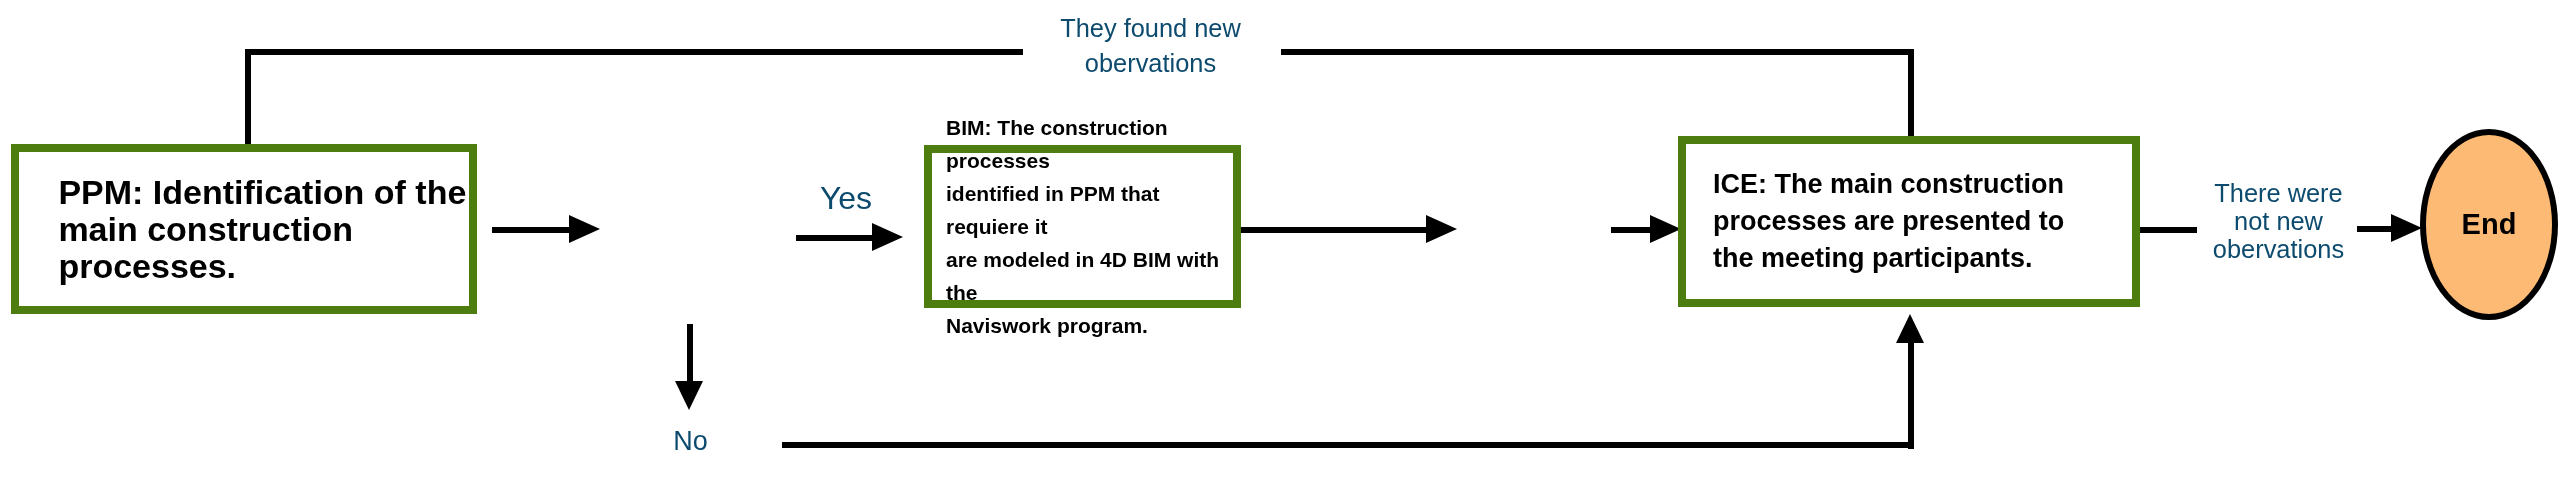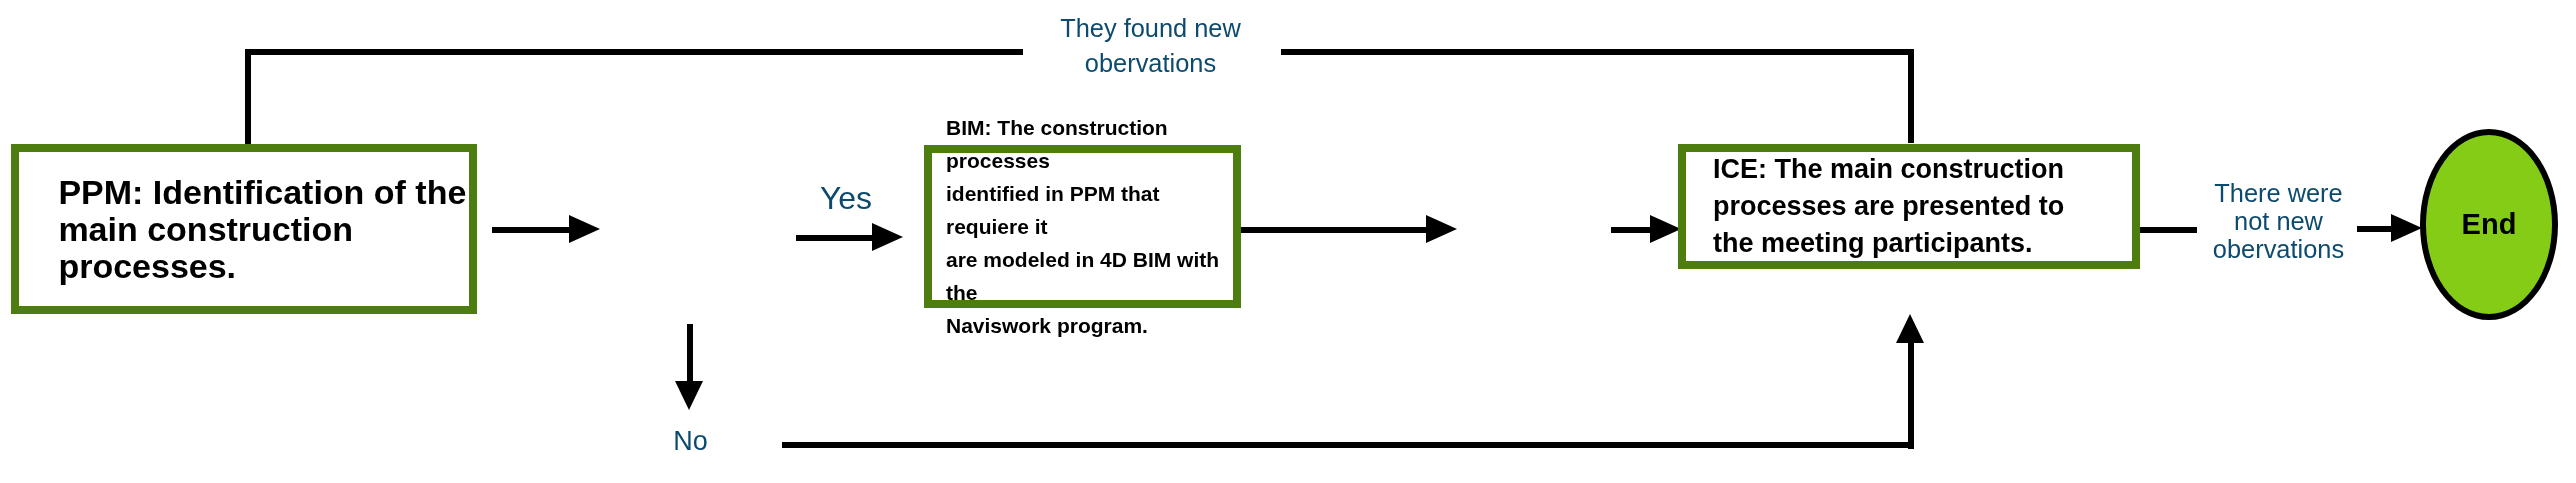--- a/index.html
+++ b/index.html
@@ -55,30 +55,30 @@
   }
   .process-box .box-text {
     font-weight: bold;
     white-space: pre-line;
     text-align: left;
   }
   #ppm-box  { left: 11.4px;   top: 144px; width: 466px; height: 170px; }
   #ppm-box .box-text { padding-left: 39px; font-size: 34px; line-height: 37px; }
   #bim-box  { left: 924px; top: 145px; width: 317px; height: 163px; }
   #bim-box .box-text { padding-left: 14px; font-size: 21px; line-height: 33px; }
-  #ice-box  { left: 1678px; top: 144px; width: 462px; height: 125px; }
+  #ice-box  { left: 1678px; top: 136px; width: 462px; height: 171px; }
   #ice-box .box-text { padding-left: 27px; font-size: 27px; line-height: 37px; }
   #end-oval {
     position: absolute;
     left: 2420px; top: 129px;
     width: 138px; height: 191px;
     box-sizing: border-box;
     border: 6.7px solid #000000;
     border-radius: 50%;
-    background: #84cc16;
+    background: #fdba74;
     display: flex;
     align-items: center;
     justify-content: center;
     font-weight: bold;
     font-size: 29px;
   }
   
   .flow-label {
     position: absolute;
     text-align: center;

